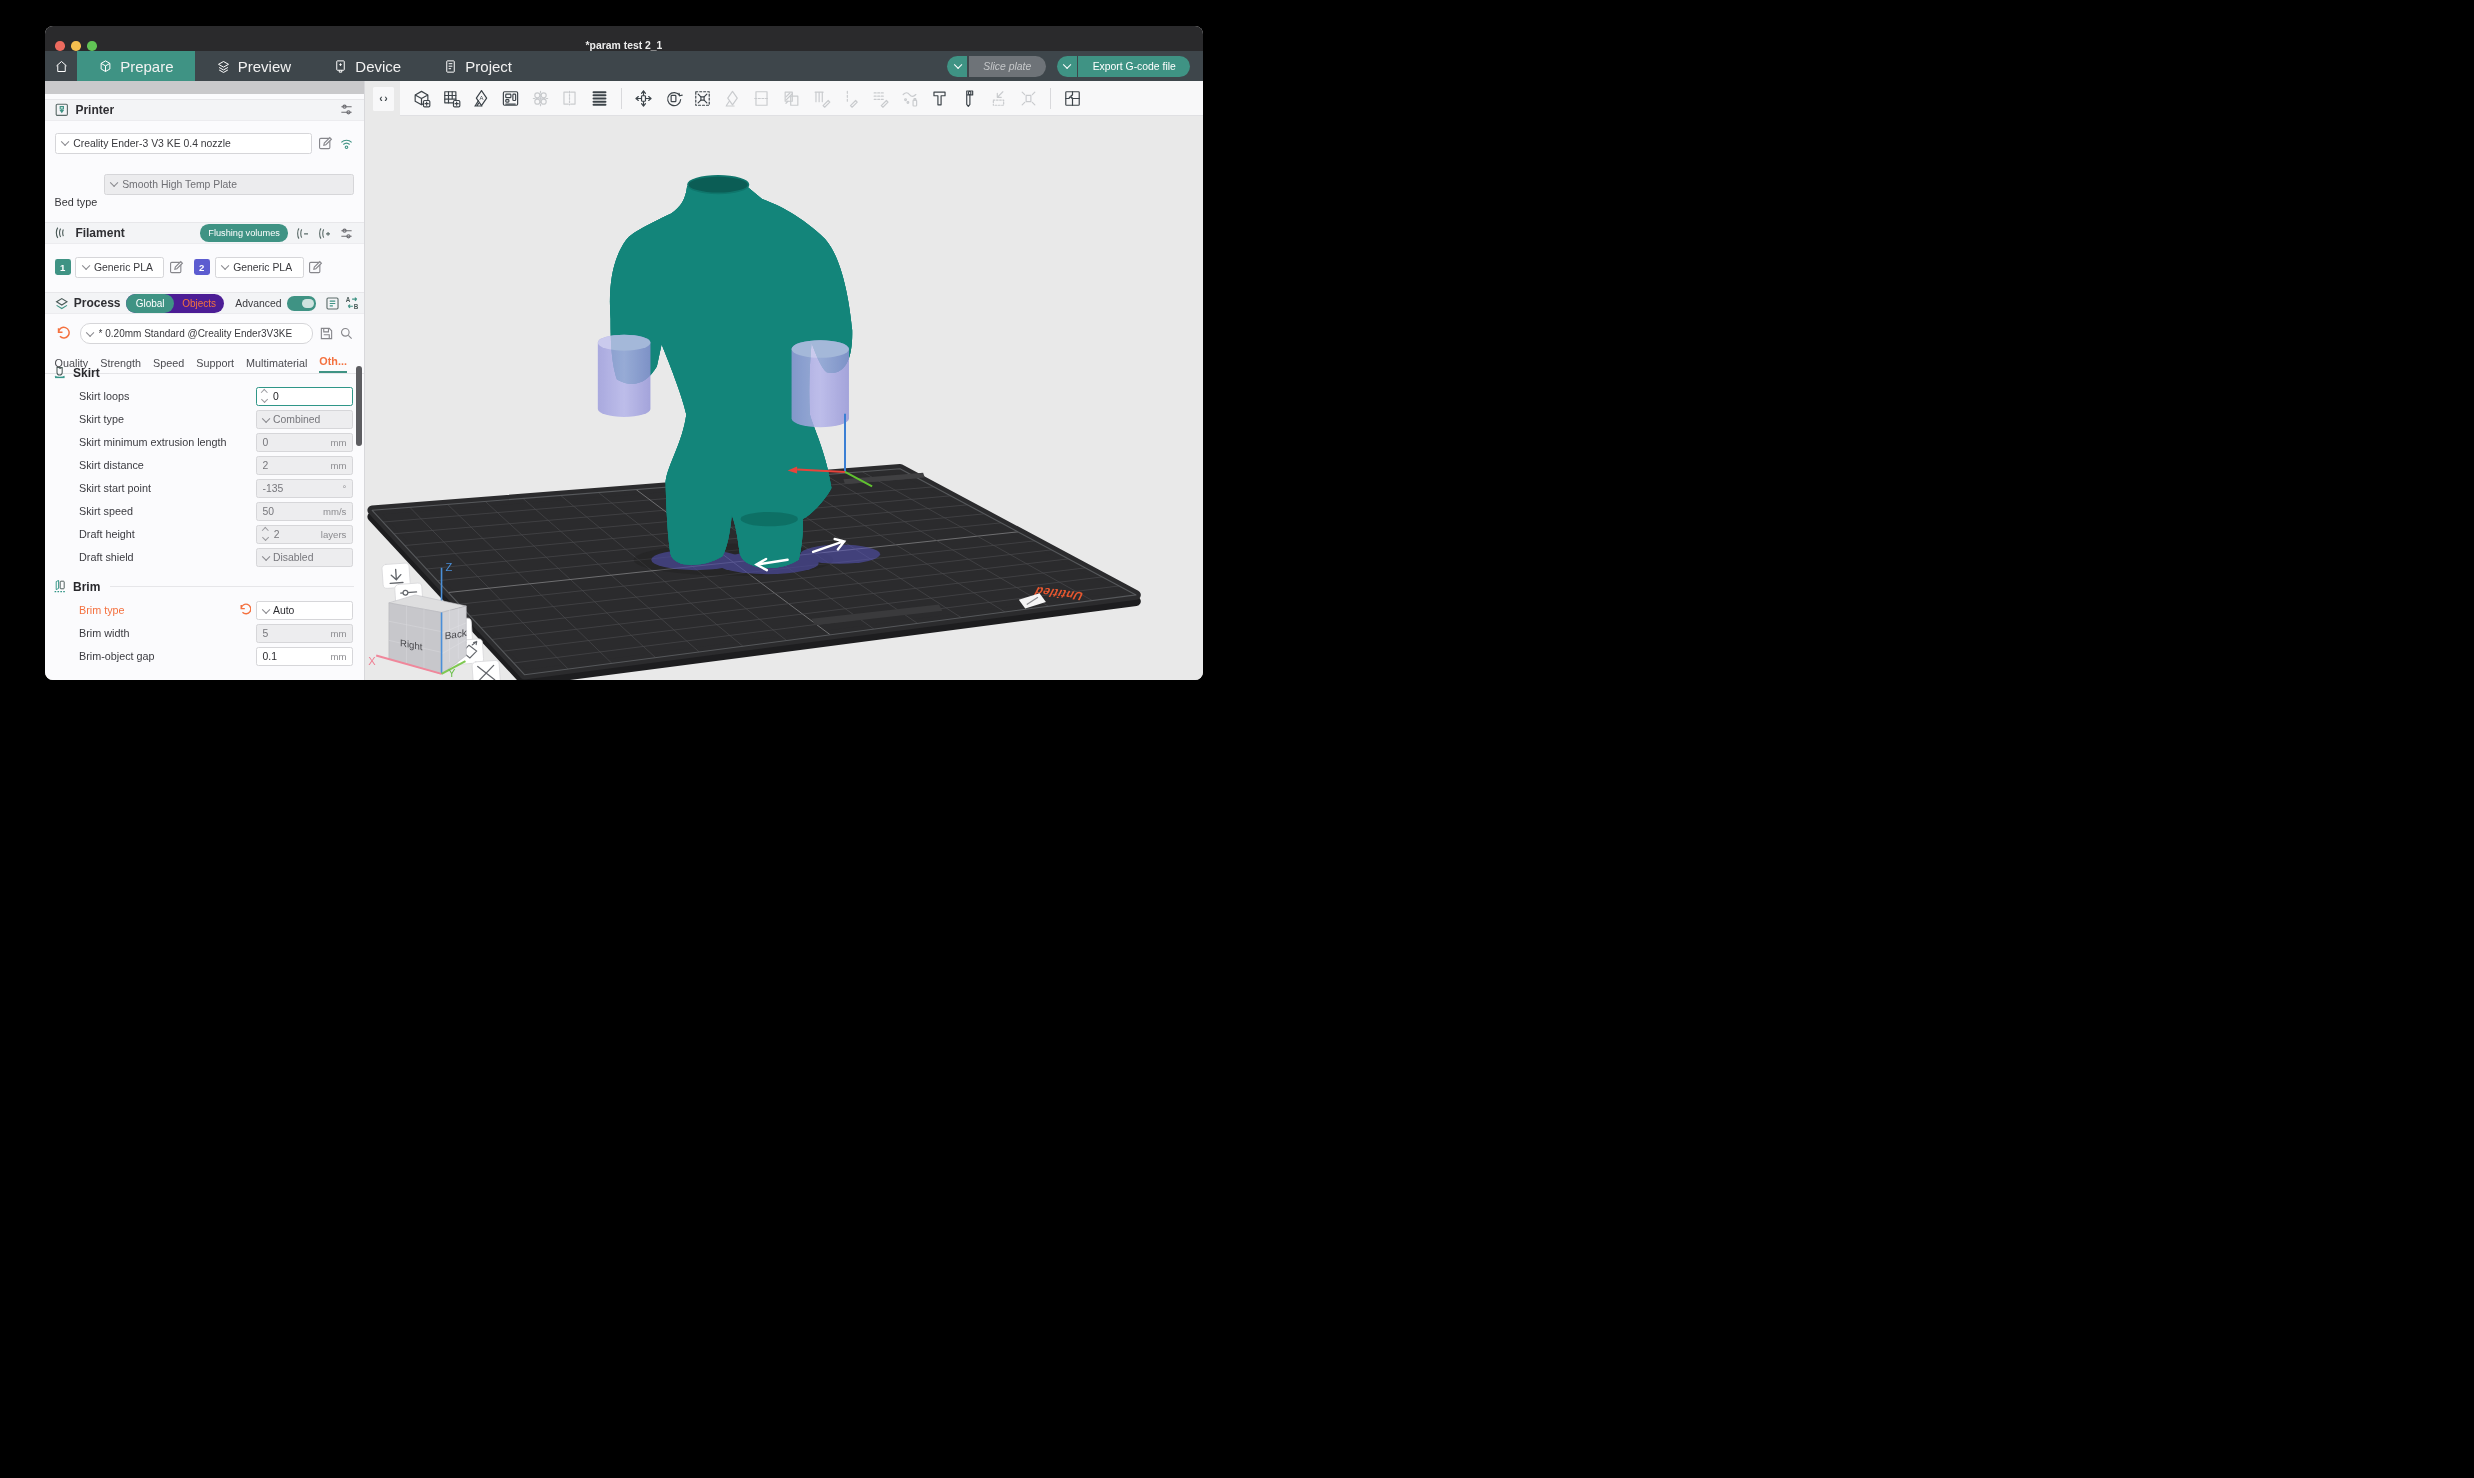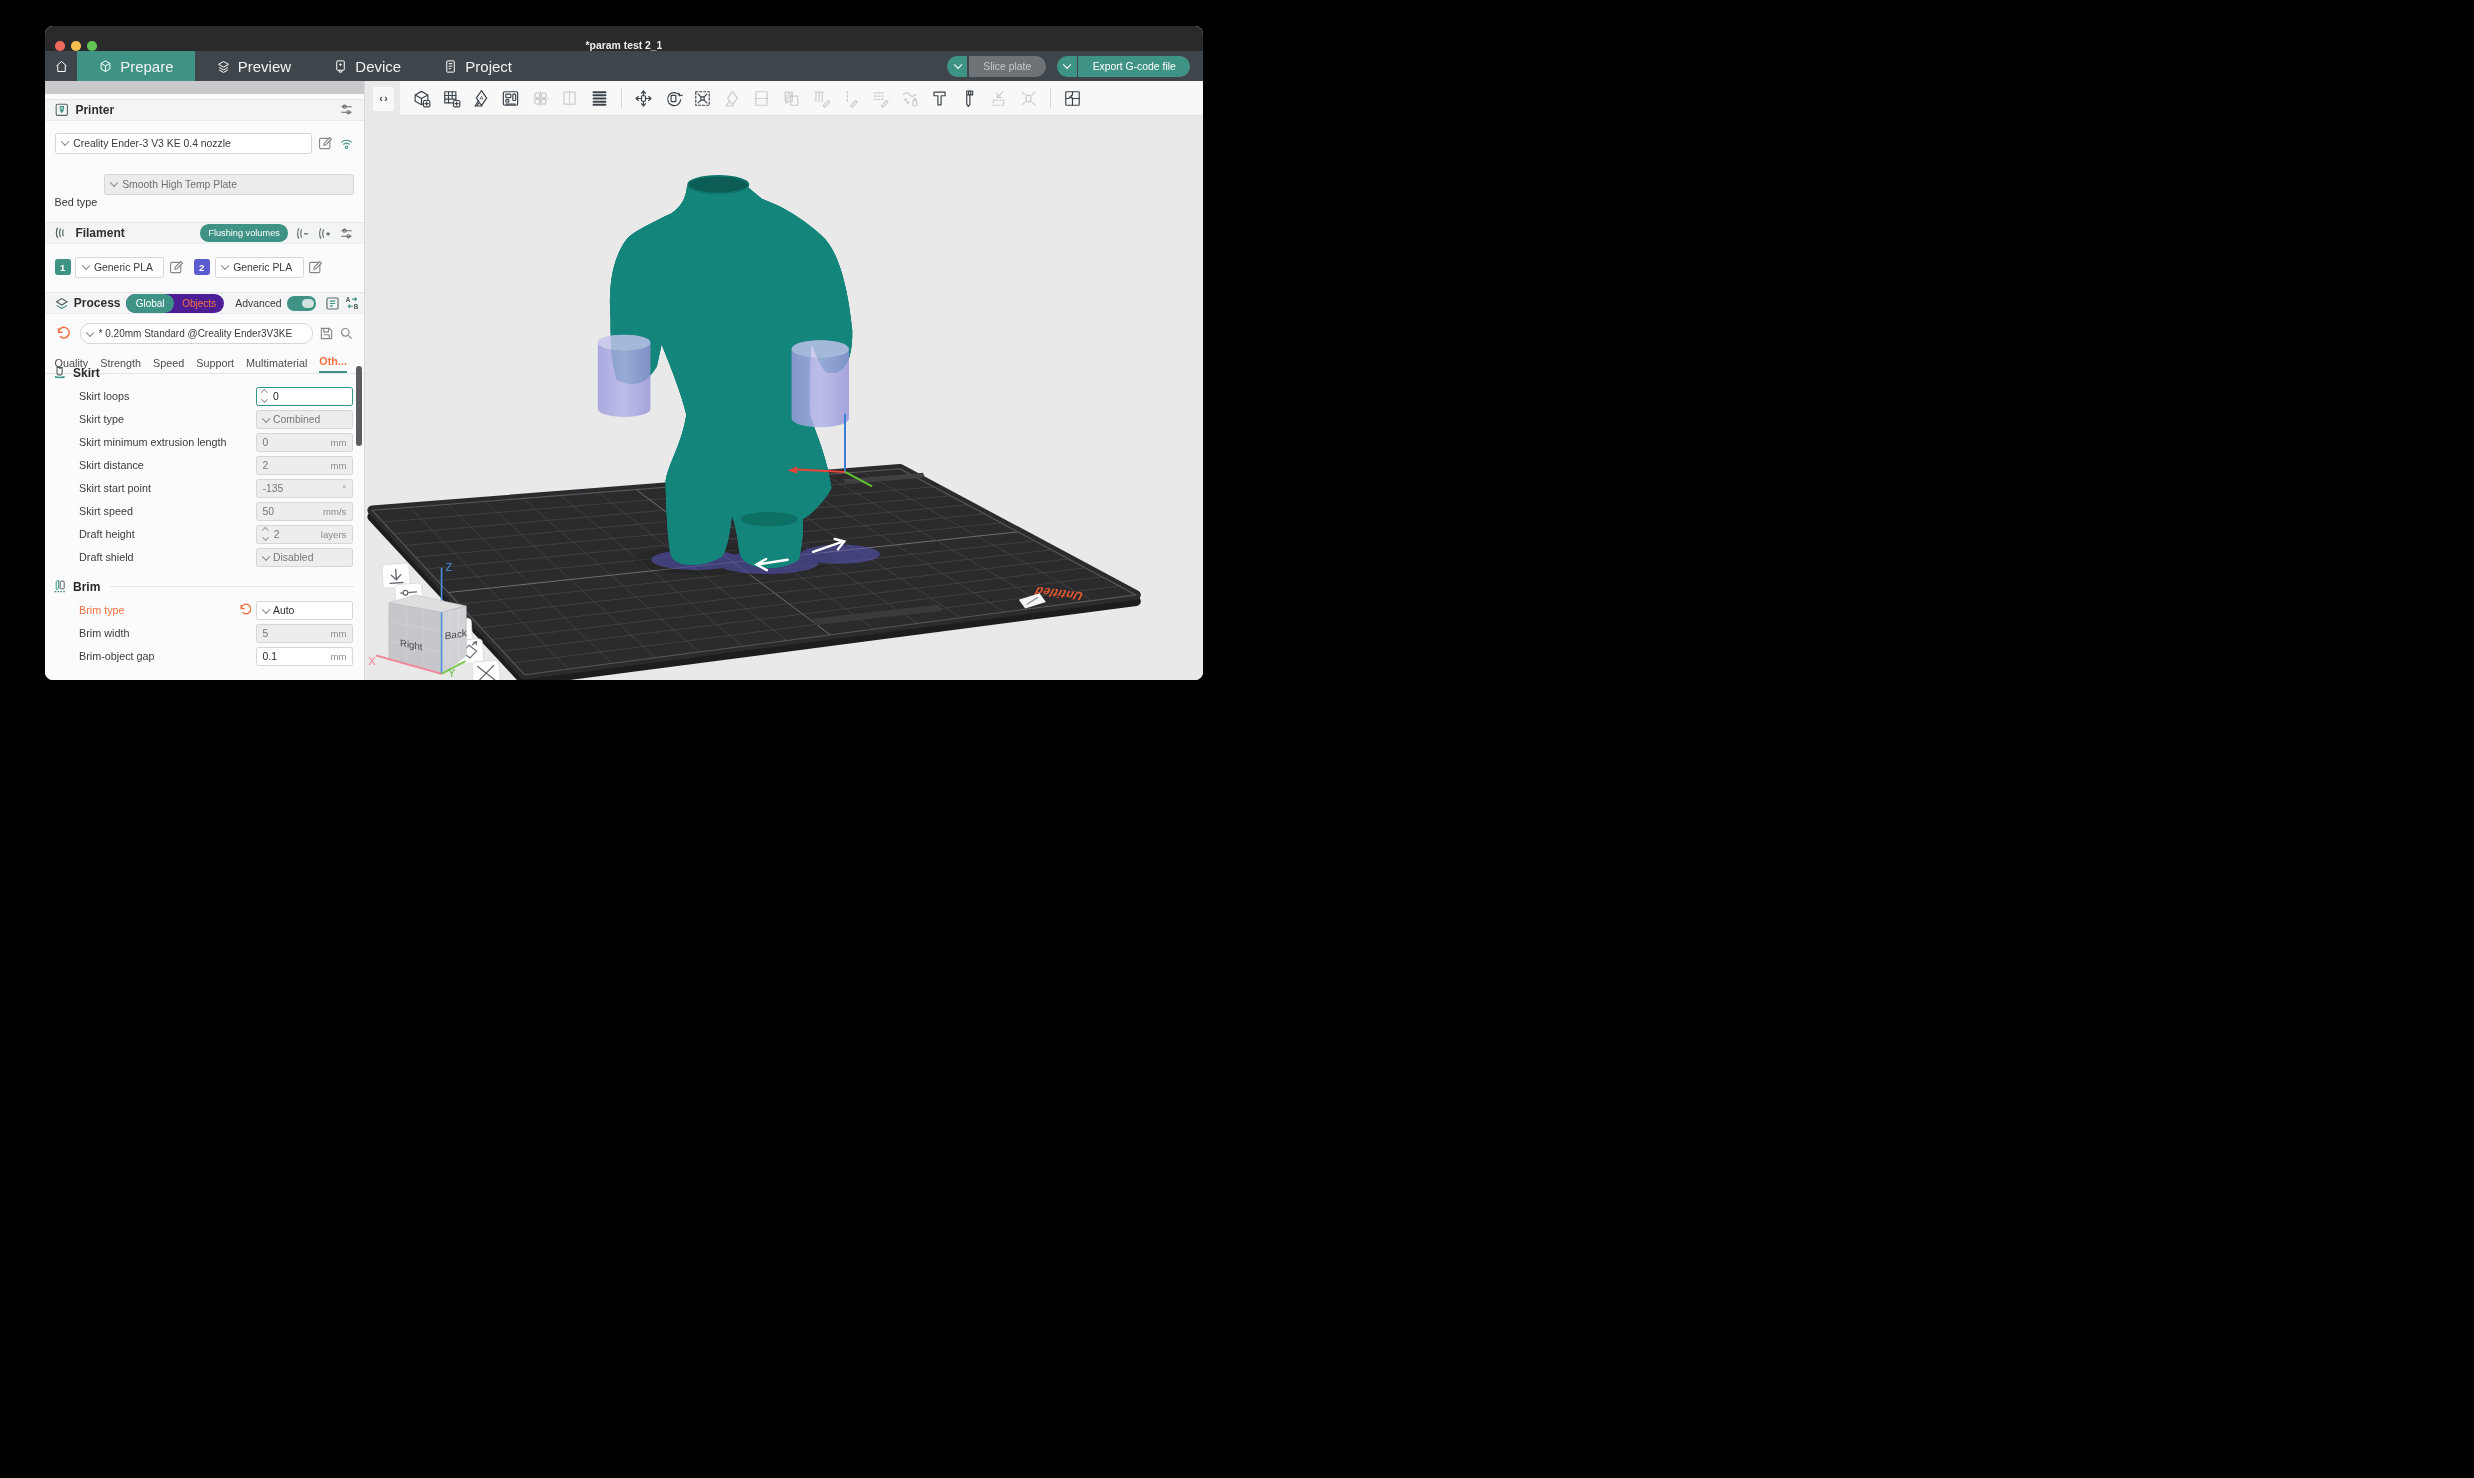--- a/index.html
+++ b/index.html
@@ -21,21 +21,21 @@
   .navtab { display:flex; align-items:center; gap:7.2px; padding:0 21px; color:#f2f2f2; font-size:15px; cursor:pointer; }
   .navtab.active { background:#3f9384; }
   .navtab svg, .homebtn svg { width:15px; height:15px; stroke:#fff; fill:none; stroke-width:1.6; }
   .nav-spacer { flex:1; }
   .splitbtn { display:flex; align-items:center; height:21px; margin:auto 0; }
   .splitbtn .chev { width:20px; height:21px; background:#3f9384; border-radius:10.4px 0 0 10.4px; display:flex; align-items:center; justify-content:center; margin-right:1.6px; cursor:pointer; }
   .splitbtn .mainb { height:21px; padding:0 14.4px; border-radius:0 10.4px 10.4px 0; display:flex; align-items:center; font-size:10.4px; cursor:pointer; }
   .splitbtn.gray .mainb { background:#6e7378; color:#c6c8ca; }
   .splitbtn.teal .mainb { background:#3f9384; color:#fff; }
   .splitbtn .car { margin-top:-1.6px; border-color:#fff; }
-  .slice-wrap { margin-right:11px; }
+  .slice-wrap { margin-right:11px;font-style:italic; }
   .export-wrap { margin-right:12.8px; }
 
   
   .main { flex:1; display:flex; min-height:0; }
 
   
   .sidebar { width:320px; flex:0 0 auto; background:#fbfbfd; border-right:0.8px solid #d8d8db; position:relative; overflow:hidden; }
   .topstrip { height:12.8px; background:#c9c9cb; }
   .sec-h { height:22px; display:flex; align-items:center; gap:7.2px; padding:0 9.6px; background:#f3f4f6; border-top:0.8px solid #e7e7ea; border-bottom:0.8px solid #ececef; }
   .sec-h .t { font-size:12px; font-weight:700; color:#2f2f33; }

